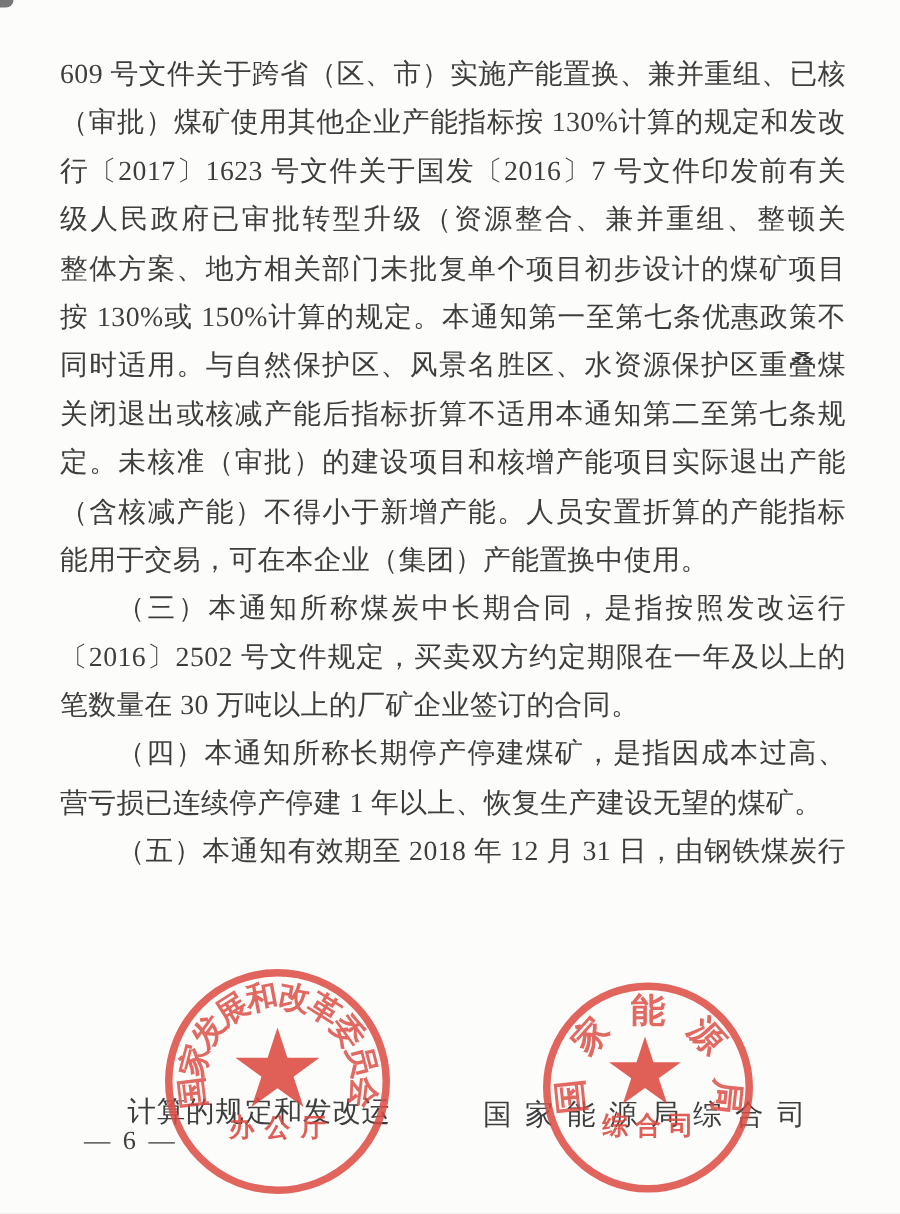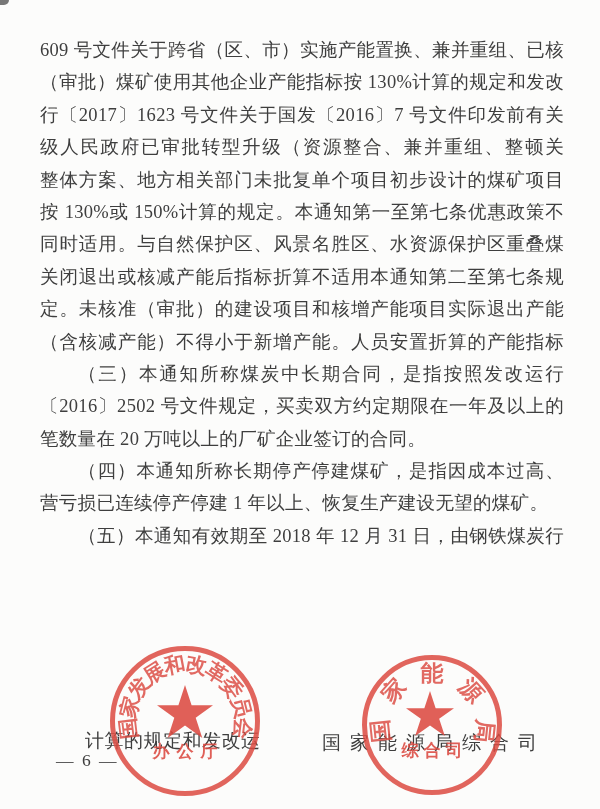--- a/index.html
+++ b/index.html
@@ -85,23 +85,24 @@
     <div class="ln j">609 号文件关于跨省（区、市）实施产能置换、兼并重组、已核准</div>
     <div class="ln j">（审批）煤矿使用其他企业产能指标按 130%计算的规定和发改运</div>
     <div class="ln j">行〔2017〕1623 号文件关于国发〔2016〕7 号文件印发前有关省</div>
     <div class="ln j">级人民政府已审批转型升级（资源整合、兼并重组、整顿关闭）</div>
     <div class="ln j">整体方案、地方相关部门未批复单个项目初步设计的煤矿项目可</div>
     <div class="ln j">按 130%或 150%计算的规定。本通知第一至第七条优惠政策不可</div>
     <div class="ln j">同时适用。与自然保护区、风景名胜区、水资源保护区重叠煤矿</div>
     <div class="ln j">关闭退出或核减产能后指标折算不适用本通知第二至第七条规</div>
     <div class="ln j">定。未核准（审批）的建设项目和核增产能项目实际退出产能</div>
     <div class="ln j">（含核减产能）不得小于新增产能。人员安置折算的产能指标不</div>
+    <div class="ln">能用于交易，可在本企业（集团）产能置换中使用。</div>
     <div class="ln j ind">（三）本通知所称煤炭中长期合同，是指按照发改运行</div>
     <div class="ln j">〔2016〕2502 号文件规定，买卖双方约定期限在一年及以上的单</div>
-    <div class="ln">笔数量在 20 万吨以上的厂矿企业签订的合同。</div>
+    <div class="ln">笔数量在 30 万吨以上的厂矿企业签订的合同。</div>
     <div class="ln j ind">（四）本通知所称长期停产停建煤矿，是指因成本过高、经</div>
     <div class="ln">营亏损已连续停产停建 1 年以上、恢复生产建设无望的煤矿。</div>
     <div class="ln j ind">（五）本通知有效期至 2018 年 12 月 31 日，由钢铁煤炭行业</div>
   </div>
 
   <div class="sig sig-left">计算的规定和发改运</div>
   <div class="sig sig-right">国家能源局综合司</div>
   <div class="page-num">— 6 —</div>
 
   <div class="seal seal-ndrc">

